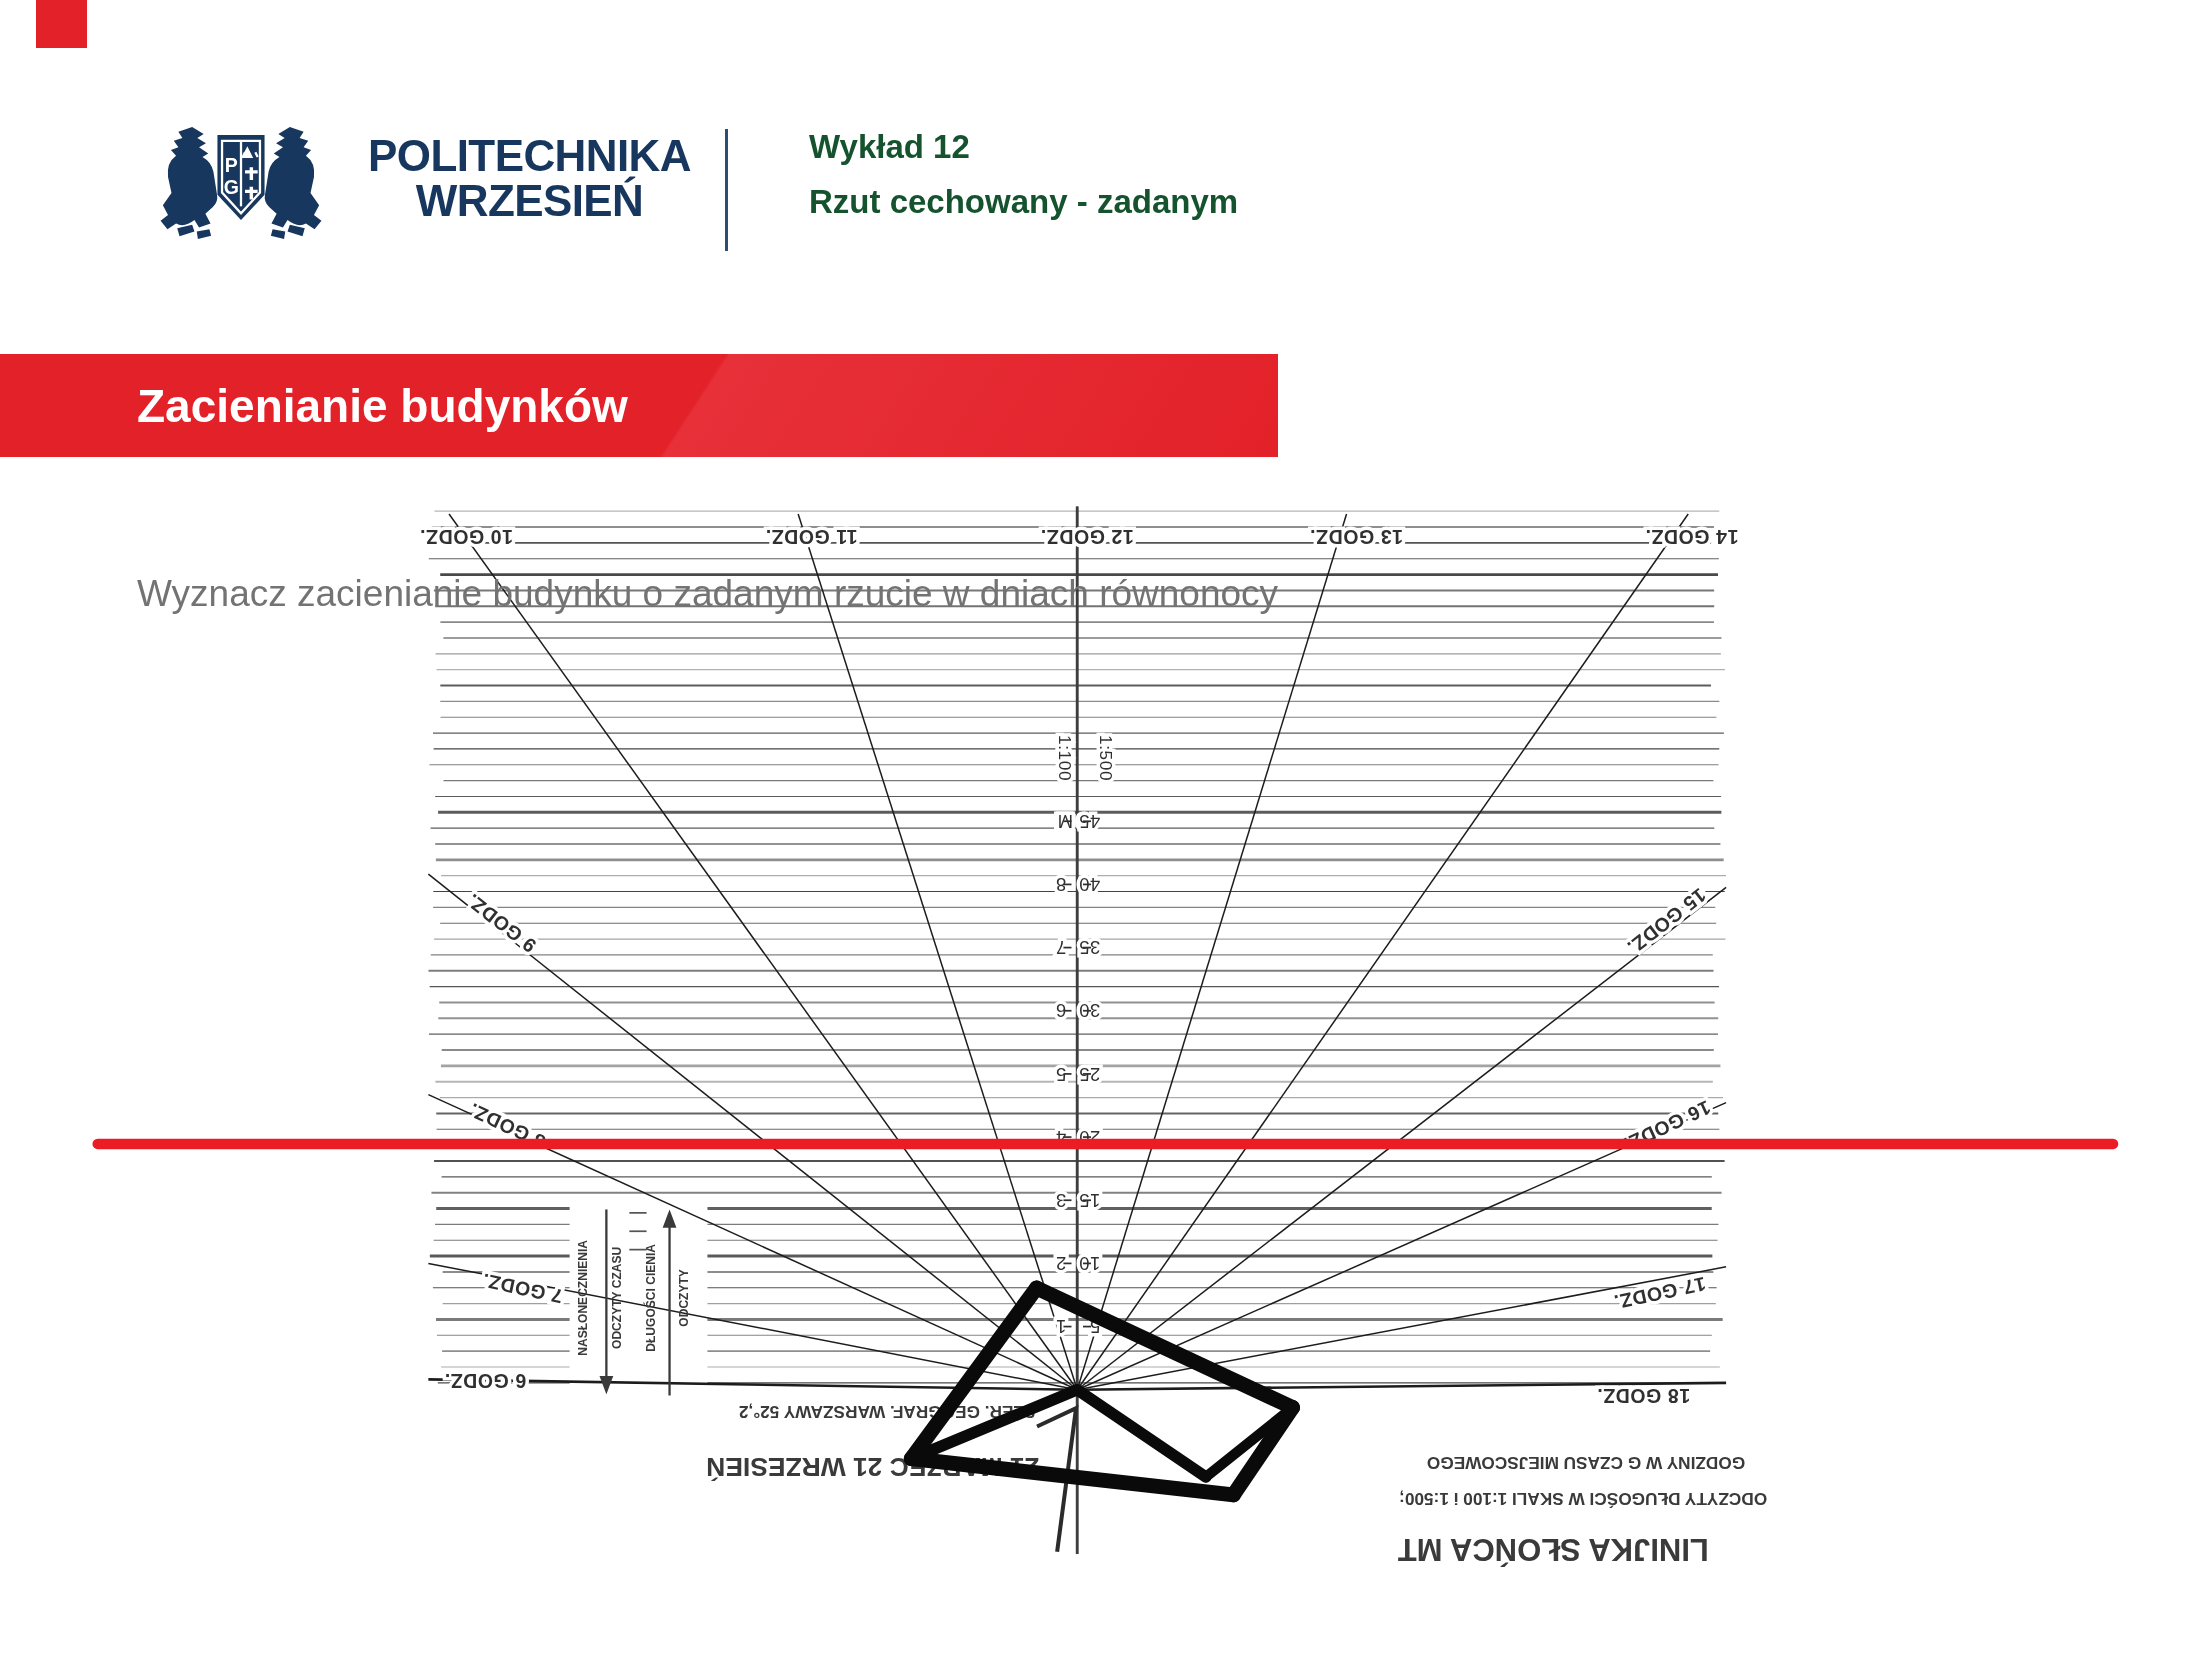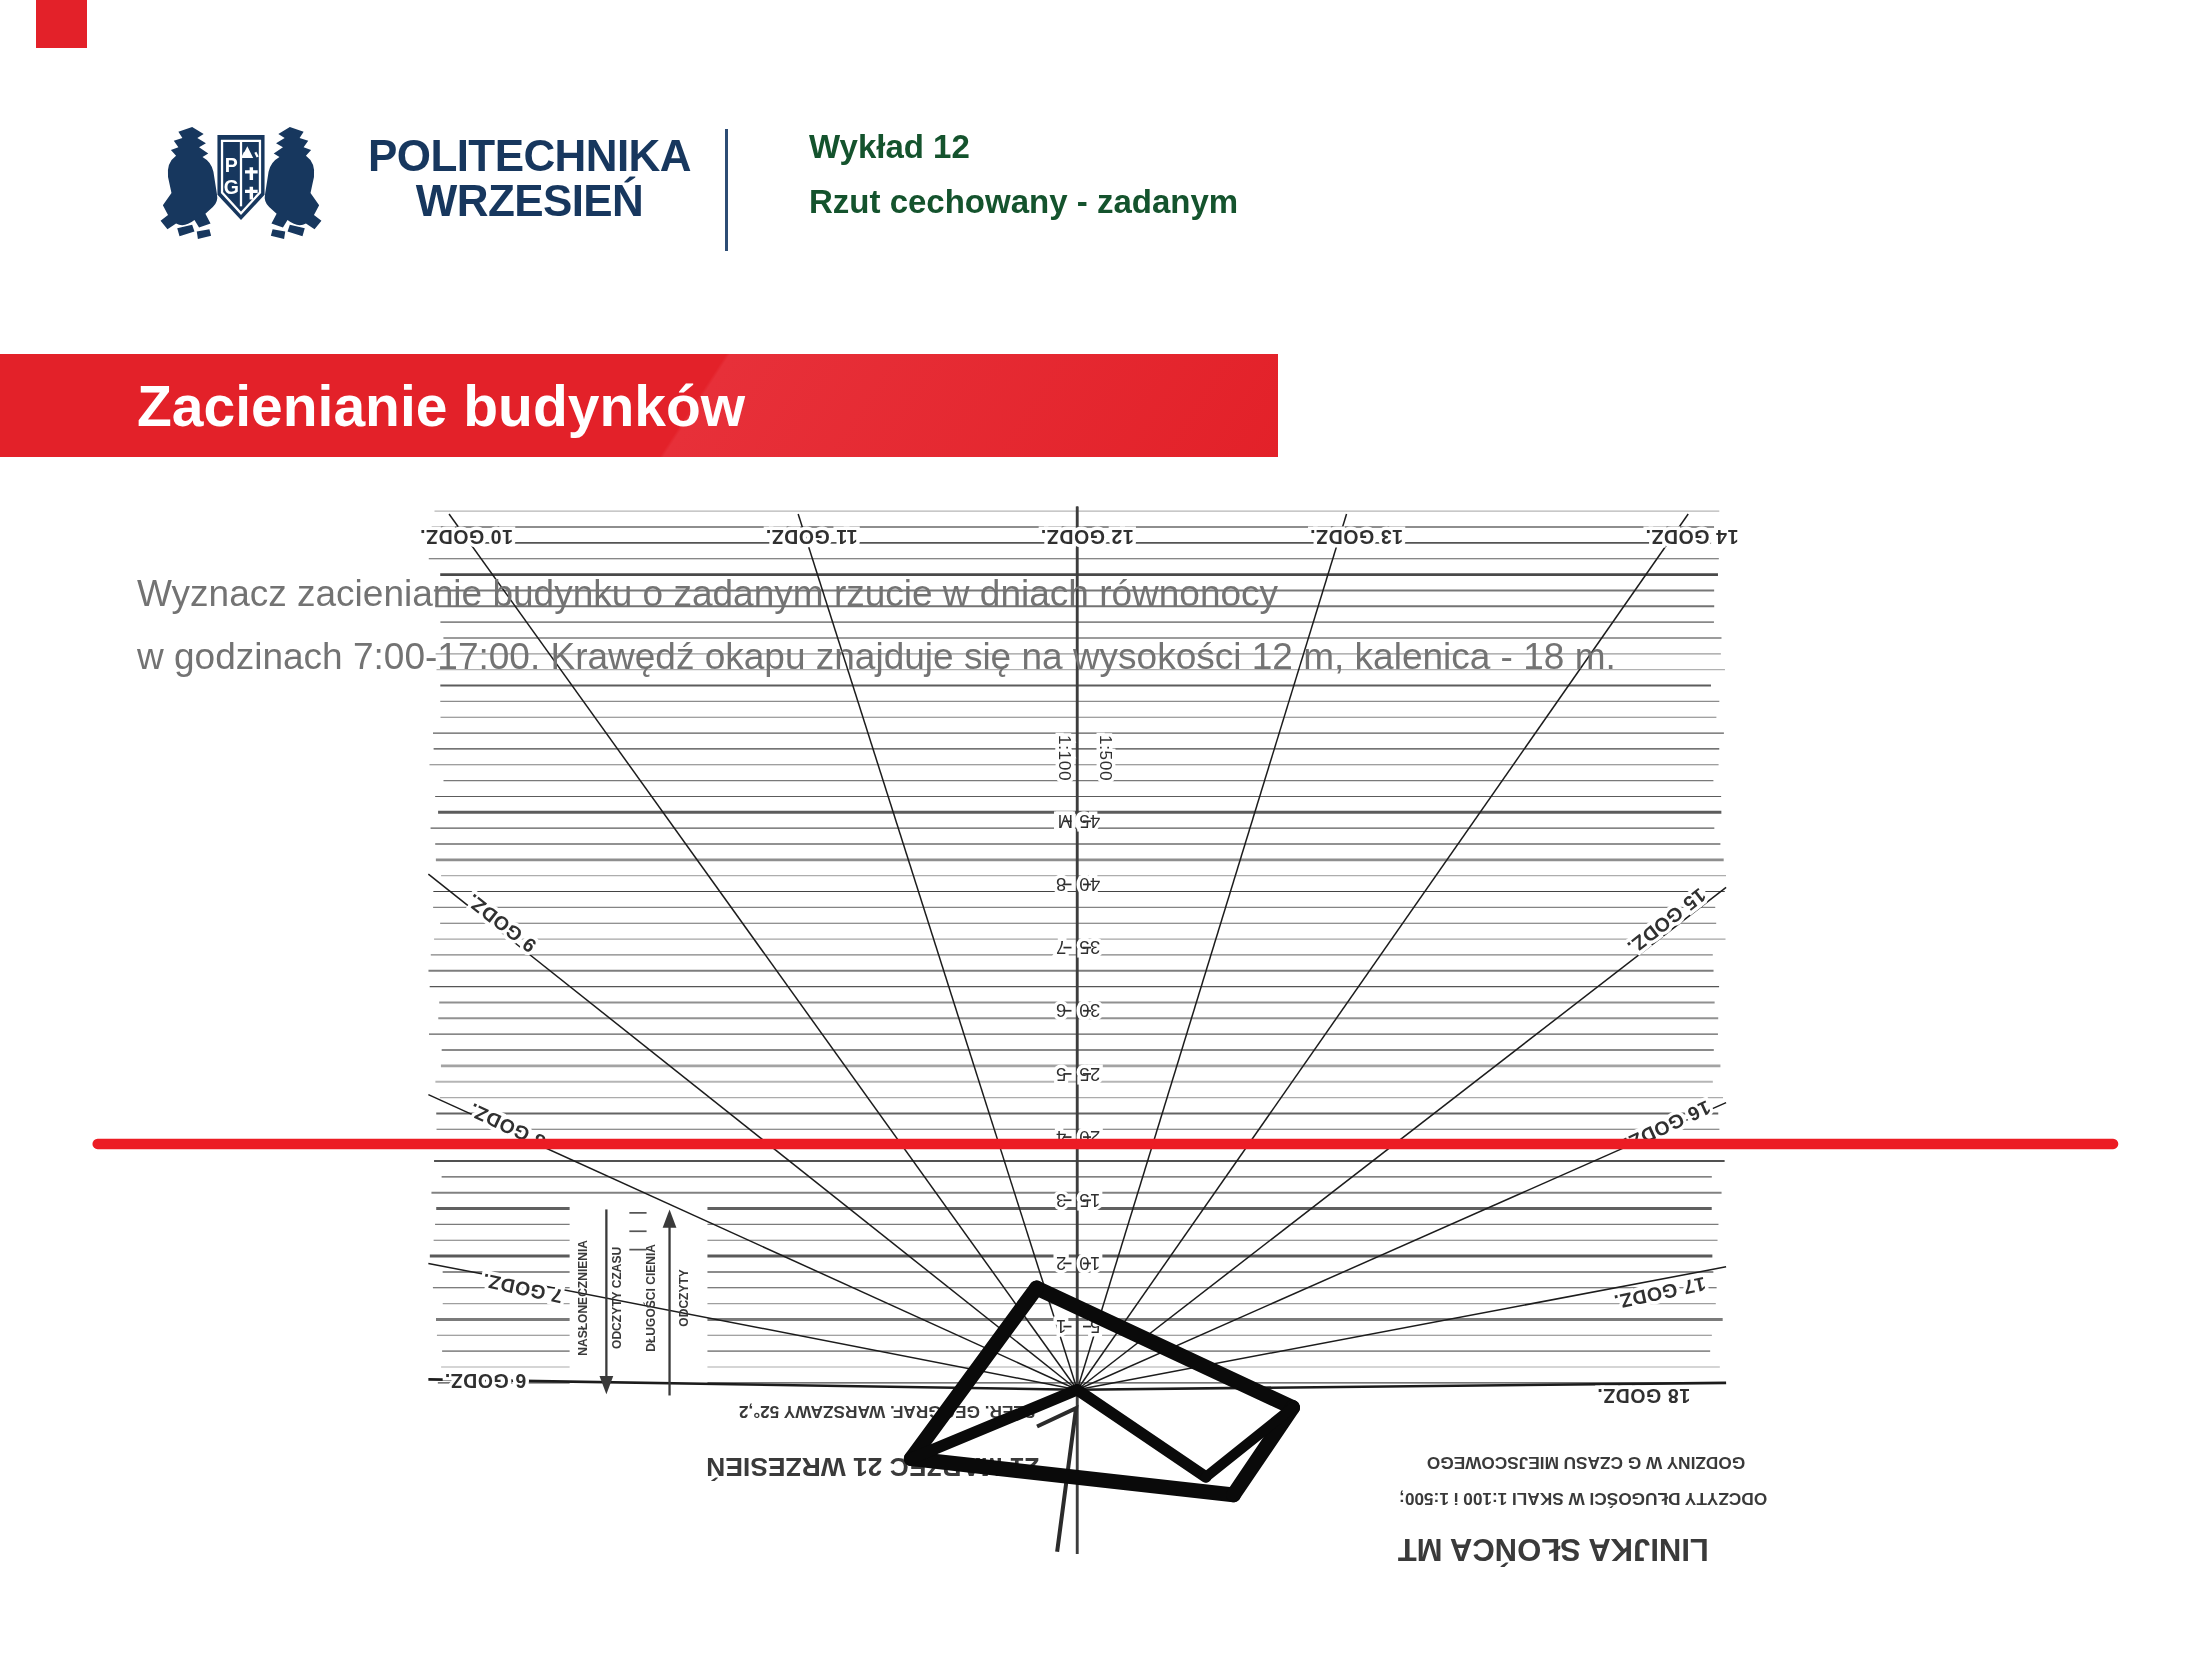--- a/index.html
+++ b/index.html
@@ -16,21 +16,21 @@
   }
   .hdr-divider{position:absolute;left:725px;top:129px;width:2.9px;height:122px;background:#2d4d75;z-index:5;}
   .hdr-lecture{position:absolute;left:809px;top:130px;z-index:5;color:#14532d;font-weight:bold;font-size:33px;line-height:34px;}
   .hdr-lecture .l2{margin-top:20.7px;}
   
   .banner{
     position:absolute;left:0;top:354px;width:1278px;height:103px;z-index:6;
     background:linear-gradient(123deg,#e32129 0%,#e32129 54%,#e73039 54.3%,#e32129 100%);
     display:flex;align-items:center;
   }
-  .banner-title{color:#ffffff;font-weight:bold;font-size:57px;padding-left:137px;letter-spacing:0px;}
+  .banner-title{color:#ffffff;font-weight:bold;font-size:46px;padding-left:137px;letter-spacing:0px;}
   .corner-mark{position:absolute;left:36px;top:0;width:51px;height:48px;background:#e32129;z-index:6;}
   
   .task{
     position:absolute;left:137px;top:562px;z-index:8;color:#737373;
     font-size:37px;line-height:63px;white-space:nowrap;
   }
   
   .scan{position:absolute;left:0;top:0;width:2205px;height:1654px;z-index:2;}
   text.scanlbl{fill:#303030;font-family:"Liberation Sans",sans-serif;paint-order:stroke;stroke:#ffffff;stroke-width:12px;letter-spacing:1px;}
   text.navlbl{fill:#3a3a3a;font-family:"Liberation Sans",sans-serif;}
@@ -237,17 +237,16 @@
         <line x1="2251" y1="2451" x2="2148" y2="2603" stroke-width="26"></line>
         <line x1="1876" y1="2420" x2="1587" y2="2540" stroke-width="20"></line>
         <line x1="1876" y1="2420" x2="2100" y2="2572" stroke-width="20"></line>
         <line x1="2100" y1="2572" x2="2251" y2="2451" stroke-width="18"></line>
       </g>
       <line x1="170" y1="1992" x2="3680" y2="1992" stroke="#ec1c24" stroke-width="18" stroke-linecap="round"></line>
     </svg>
 
   <div class="task">
     <div>Wyznacz zacienianie budynku o zadanym rzucie w dniach równonocy</div>
-    <div>w godzinach 7:00-17:00. Krawędź okapu znajduje się na wysokości 12 m, kalenica - 18 m.</div>
   </div>
 
 </div>
 
 
 </body></html>

